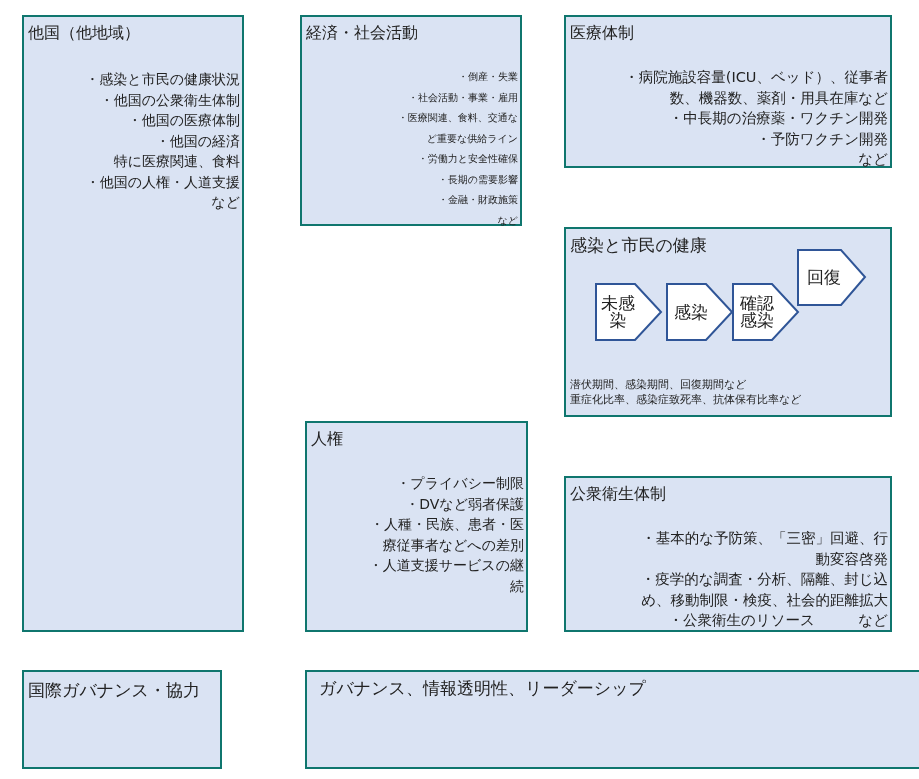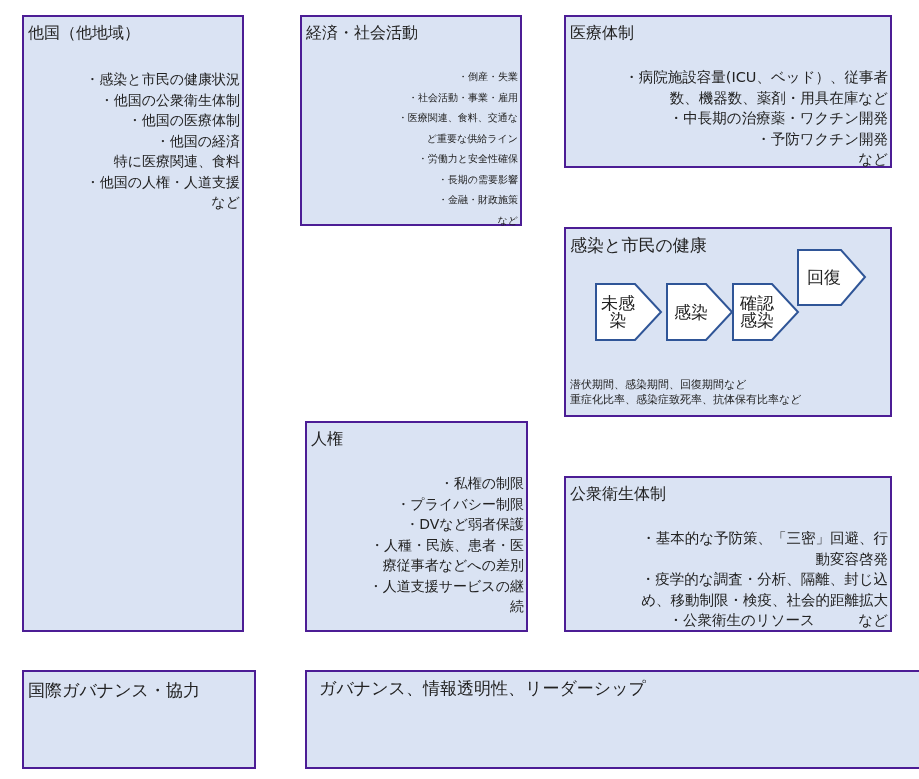--- a/index.html
+++ b/index.html
@@ -1,19 +1,19 @@
 <!DOCTYPE html>
 <html><head>
 <meta charset="utf-8">
 <style>
   html, body { margin:0; padding:0; background:#ffffff; }
   body { width:919px; height:779px; position:relative; overflow:hidden;
          font-family:"DejaVu Sans", "Liberation Sans", sans-serif; color:#222; }
   .box { position:absolute; box-sizing:border-box; background:#dae3f3;
-         border:2px solid #4c1d95;text-decoration:underline; }
+         border:2px solid #0f766e;text-decoration:underline; }
   .title { font-size:16px; line-height:20px; position:absolute; left:4px; top:6px; white-space:nowrap; }
   .body { position:absolute; left:4px; right:2px; font-size:14px; line-height:20.5px; }
   .line { white-space:nowrap;text-align:right; }
   .line.indent { padding-left:14px; }
   .pent { position:absolute; }
   .pent svg { position:absolute; left:0; top:0; }
   .pent .lbl { position:absolute; left:0; top:0; width:52px; height:100%;
                display:flex; align-items:center; justify-content:center; text-align:center;
                font-size:17px; line-height:17px; }
   .note { position:absolute; left:4px; font-size:11px; line-height:15px; white-space:nowrap; }
@@ -89,40 +89,39 @@
     <div class="lbl" style="width:54px;">回復</div>
   </div>
 
   <div class="note" style="top:148px;">潜伏期間、感染期間、回復期間など</div>
   <div class="note" style="top:163px;">重症化比率、感染症致死率、抗体保有比率など</div>
 </div>
 
 <div class="box" style="left:305px;top:421px;width:223px;height:211px;">
   <div class="title">人権</div>
   <div class="body" style="top:50px;">
-    <div class="line">・私権の制限</div>
     <div class="line">・プライバシー制限</div>
     <div class="line">・DVなど弱者保護</div>
     <div class="line">・人種・民族、患者・医</div>
     <div class="line">療従事者などへの差別</div>
     <div class="line">・人道支援サービスの継</div>
     <div class="line">続</div>
   </div>
 </div>
 
 <div class="box" style="left:564px;top:476px;width:328px;height:156px;">
   <div class="title">公衆衛生体制</div>
   <div class="body" style="top:50px;font-size:14.5px;line-height:20.5px;">
     <div class="line">・基本的な予防策、「三密」回避、行</div>
     <div class="line">動変容啓発</div>
     <div class="line">・疫学的な調査・分析、隔離、封じ込</div>
     <div class="line">め、移動制限・検疫、社会的距離拡大</div>
     <div class="line">・公衆衛生のリソース　　　など</div>
   </div>
 </div>
 
-<div class="box" style="left:22px;top:670px;width:234px;height:99px;">
+<div class="box" style="left:22px;top:670px;width:200px;height:99px;">
   <div class="title" style="font-size:17px;top:8px;">国際ガバナンス・協力</div>
 </div>
 
 <div class="box" style="left:305px;top:670px;width:652px;height:99px;">
   <div class="title" style="font-size:17px;top:6px;left:12px;">ガバナンス、情報透明性、リーダーシップ</div>
 </div>
 
 </body></html>

